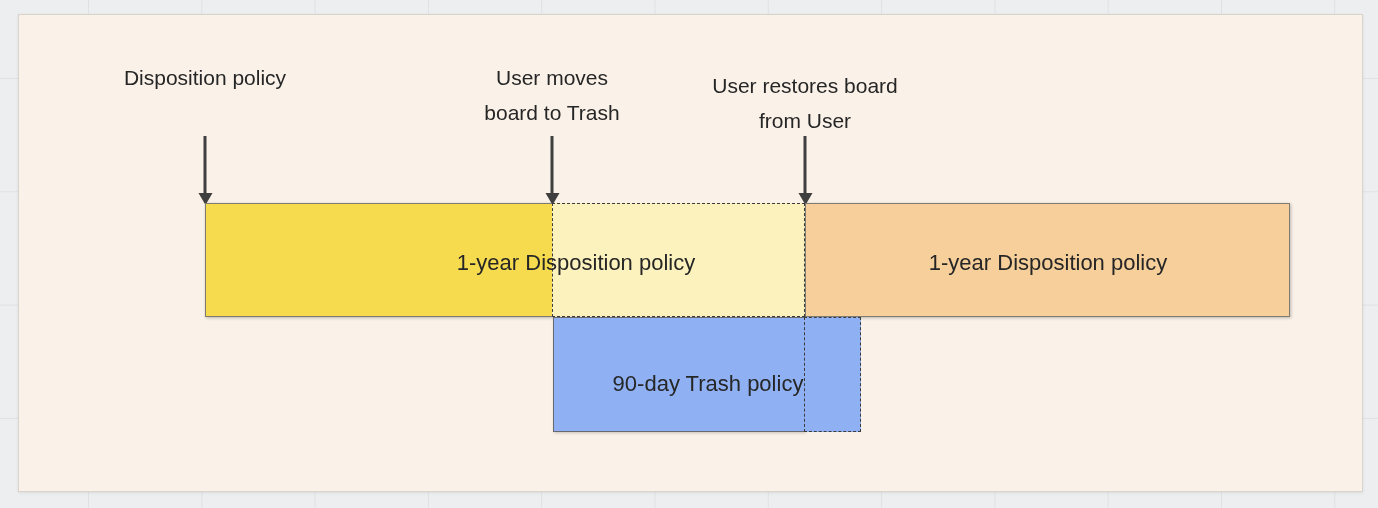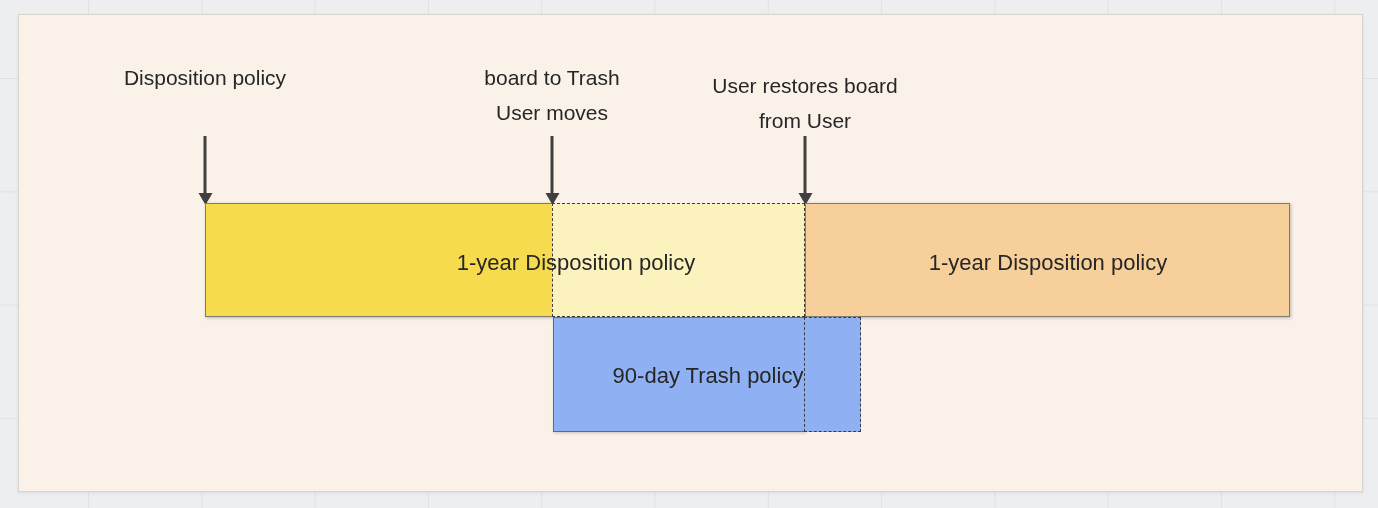--- a/index.html
+++ b/index.html
@@ -107,34 +107,34 @@
   .bar-caption {
     position: absolute;
     transform: translate(-50%, -50%);
     font-size: 22px;
     white-space: nowrap;
     color: #262626;
     z-index: 5;
   }
   .cap1 { left: 576px; top: 263px; }
   .cap2 { left: 1048px; top: 263px; }
-  .cap3 { left: 708px; top: 376px; }
+  .cap3 { left: 708px; top: 384px; }
 </style>
 </head>
 <body>
 
 <div class="canvas">
   <div class="panel"></div>
 
   <div class="event-label ev1">
     <span class="line">Disposition policy</span>
   </div>
   <div class="event-label ev2">
+    <span class="line">User moves</span>
     <span class="line">board to Trash</span>
-    <span class="line">User moves</span>
   </div>
   <div class="event-label ev3">
     <span class="line">User restores board</span>
     <span class="line">from User</span>
   </div>
 
   <div class="arrow ar1">
       <div class="head"></div>
     </div>
   <div class="arrow ar2">

